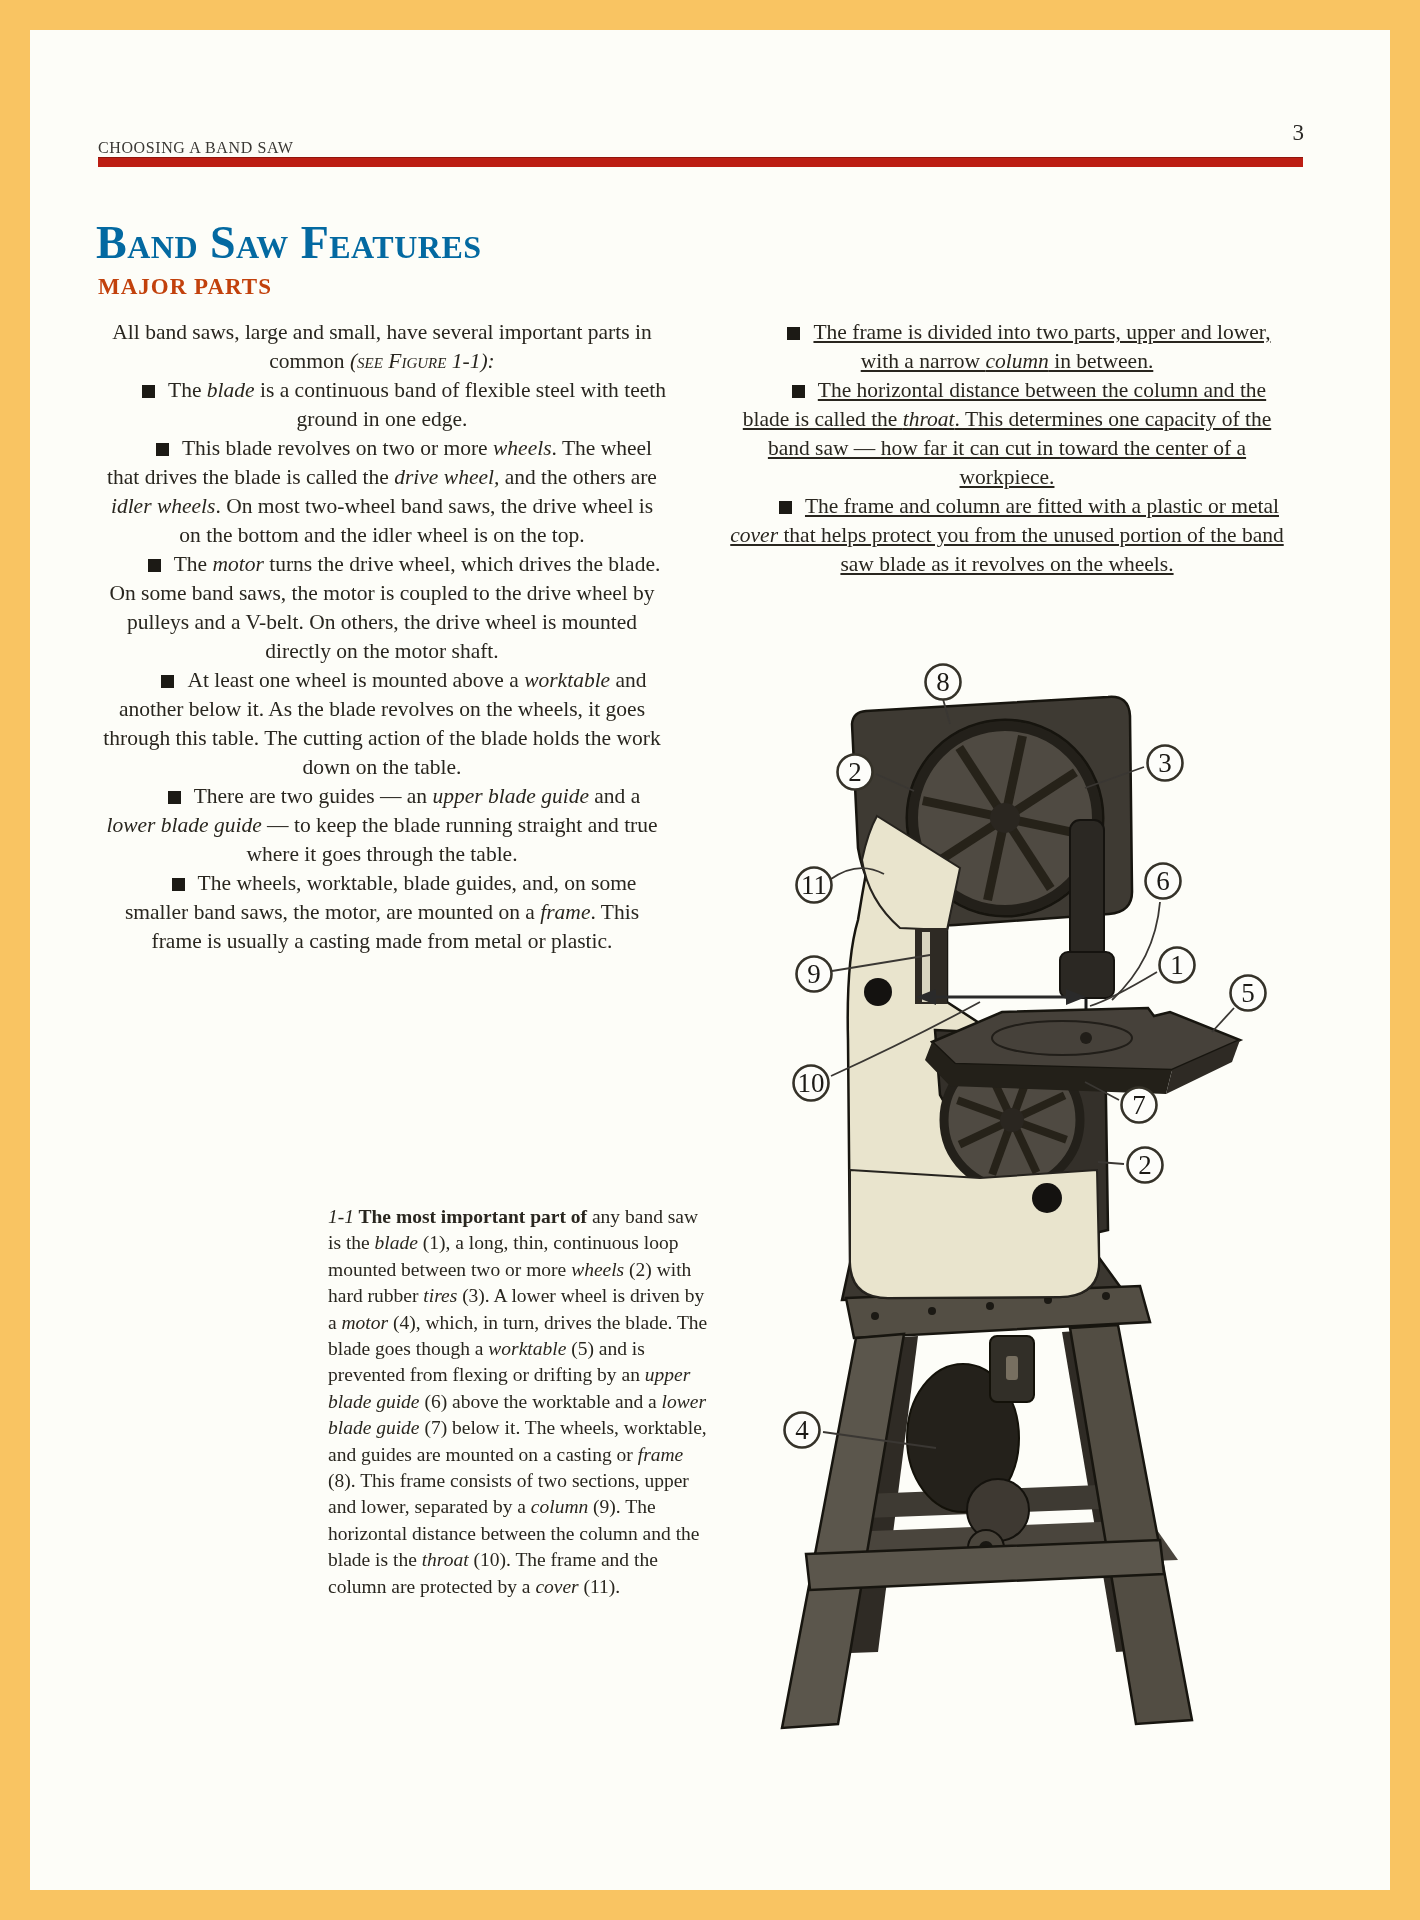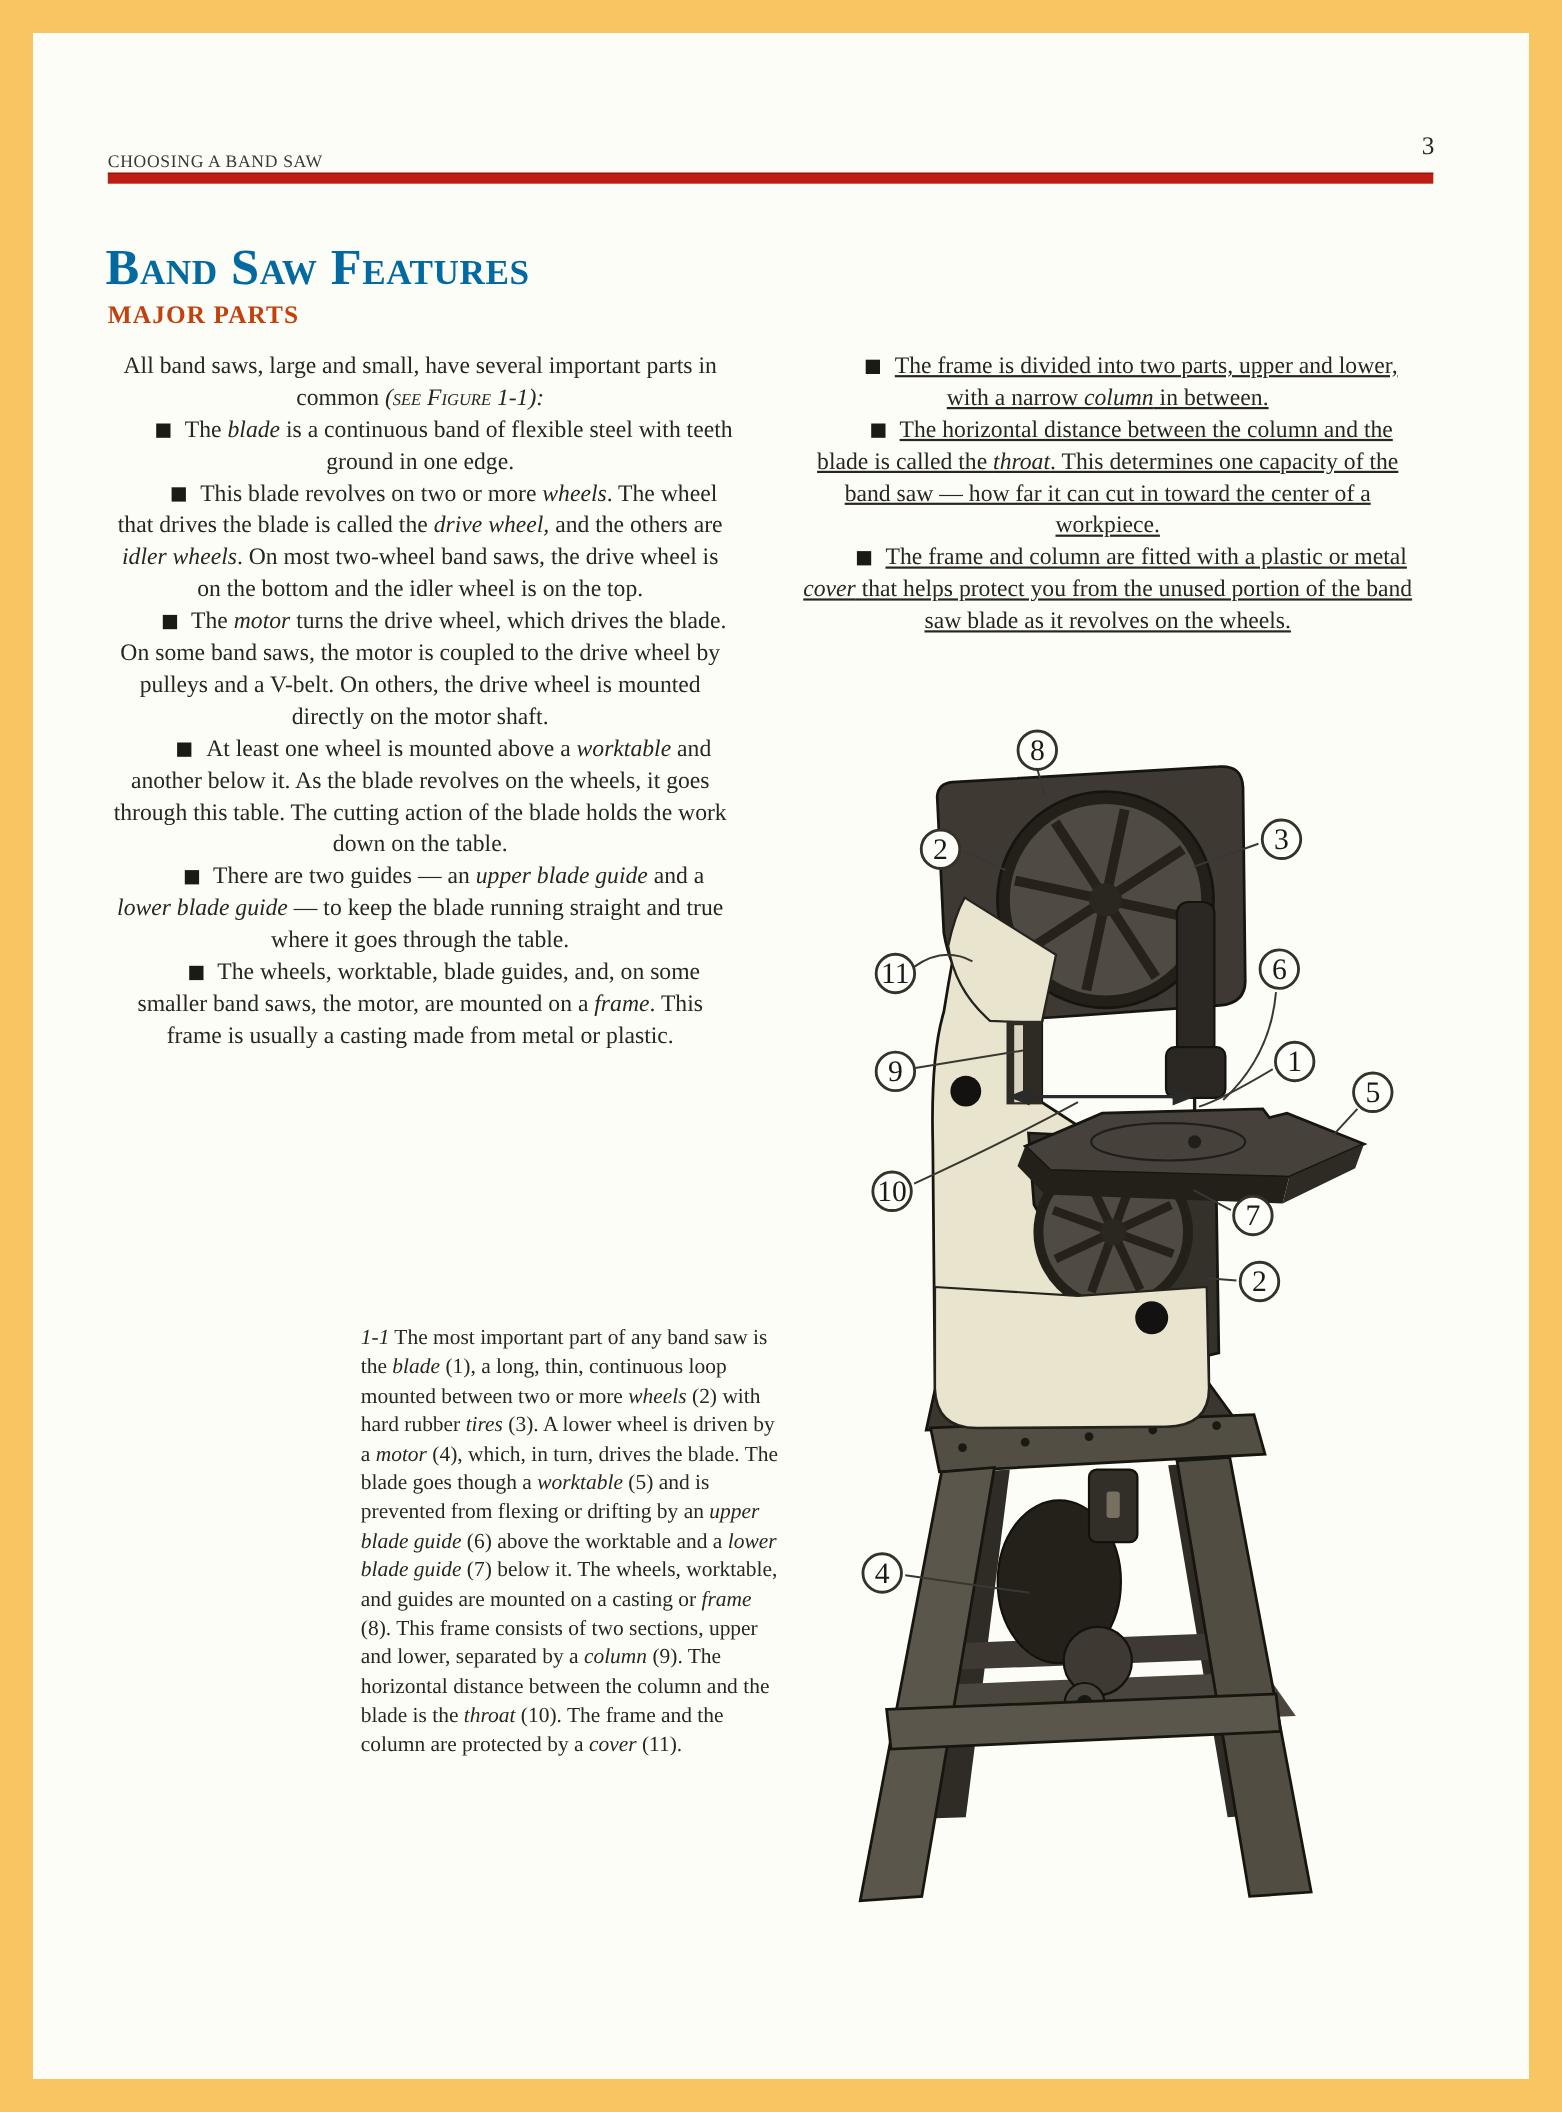--- a/index.html
+++ b/index.html
@@ -35,21 +35,21 @@
   .col{
     position:absolute;width:568px;
     font-size:21.5px;line-height:29px;text-align:center;color:#29261f;
   }
   .col-left{left:68px;top:288px;}
   .col-right{left:693px;top:288px;text-decoration:underline;}
   .para{margin:0;}
   .para.bulleted{text-indent:44px;}
   .seg-n{}
   .seg-i{font-style:italic;}
-  .seg-b{font-weight:normal;}
+  .seg-b{font-weight:bold;}
   .seg-bi{font-weight:normal;font-style:italic;}
   .seg-isc{font-style:italic;font-variant:small-caps;}
   .seg-bullet{
     display:inline-block;width:13px;height:13px;background:#1c1a15;
     margin-right:13px;transform:translateY(1px);
   }
   .figure-caption{
     position:absolute;left:298px;top:1174px;width:380px;
     font-size:19.5px;line-height:26.4px;color:#29261f;
   }

